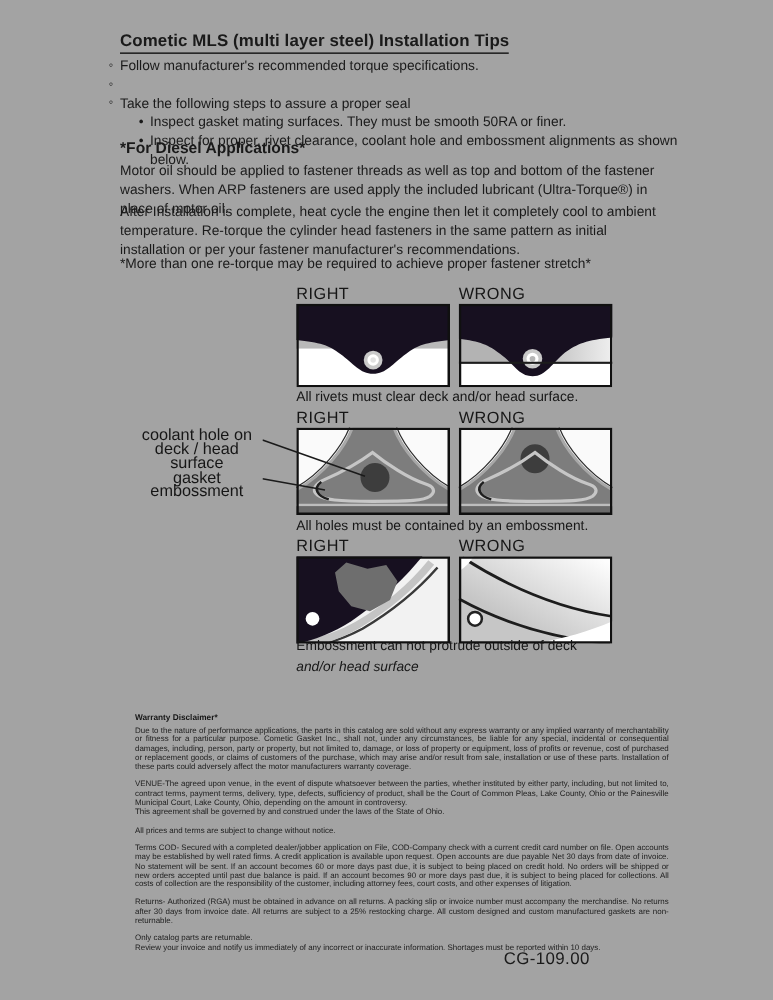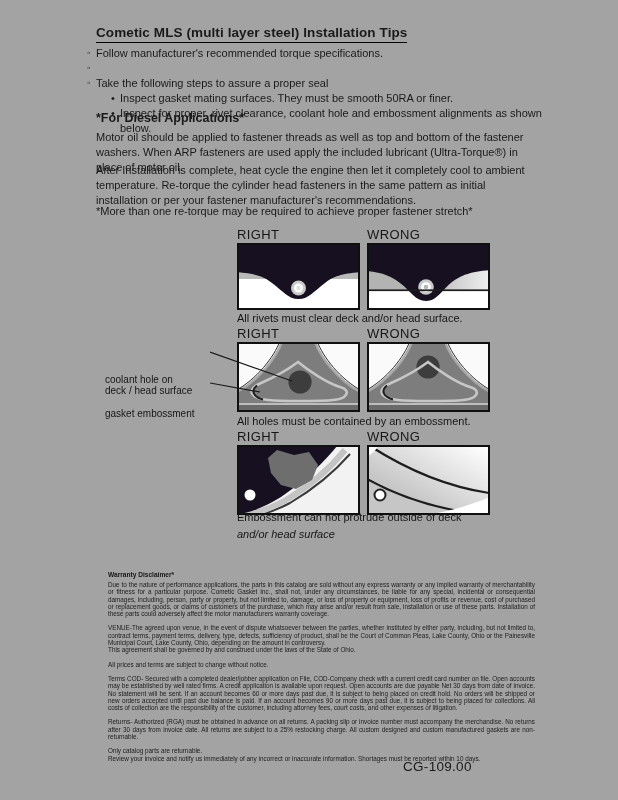--- a/index.html
+++ b/index.html
@@ -23,21 +23,21 @@
 
   .dlabel{width:123px;font-size:13px;letter-spacing:.4px;color:#161616;}
   .colL{left:237px;} .colR{left:367px;}
   .lbl-r1{top:227px;} .lbl-r2{top:326px;} .lbl-r3{top:429px;}
   .box-r1{top:243px;} .box-r2{top:342px;} .box-r3{top:445px;}
   .dbox{display:block;}
 
   .dcaption{left:237px;font-size:11px;line-height:12px;color:#161616;white-space:nowrap;}
   .cap1{top:312px;} .cap2{top:415px;} .cap3a{top:511px;} .cap3b{top:528px;font-style:italic;}
 
-  .callout{width:105px;text-align:left;font-size:10px;line-height:10.8px;color:#161616;left:105px;margin-top:32px;}
+  .callout{width:105px;text-align:center;font-size:13px;line-height:10.8px;color:#161616;left:105px;}
   .co1{top:343px;} .co2{top:377px;}
   .callout-lines{left:210px;top:346px;}
 
   .warranty-heading{left:108px;top:571px;font-size:6.6px;font-weight:bold;color:#151515;}
   .warranty{left:108px;top:581px;width:427px;font-size:6.35px;line-height:7.3px;color:#1c1c1c;
             text-align:justify;}
   .warranty p{margin:0 0 7px 0;}
   .warranty p.tight{margin-bottom:0;}
 
   .footer-code{left:387px;top:759px;font-size:13.5px;letter-spacing:.3px;color:#1a1a1a;margin-left:16px;}

